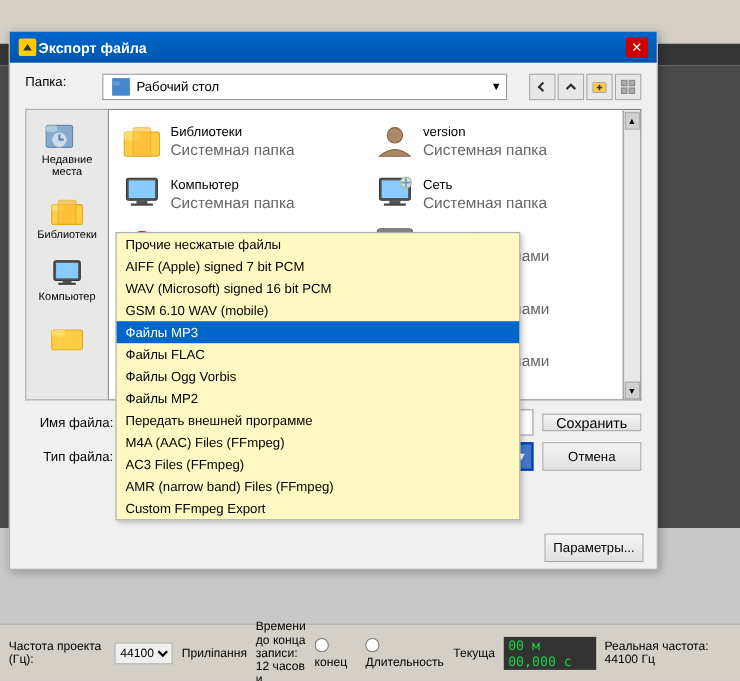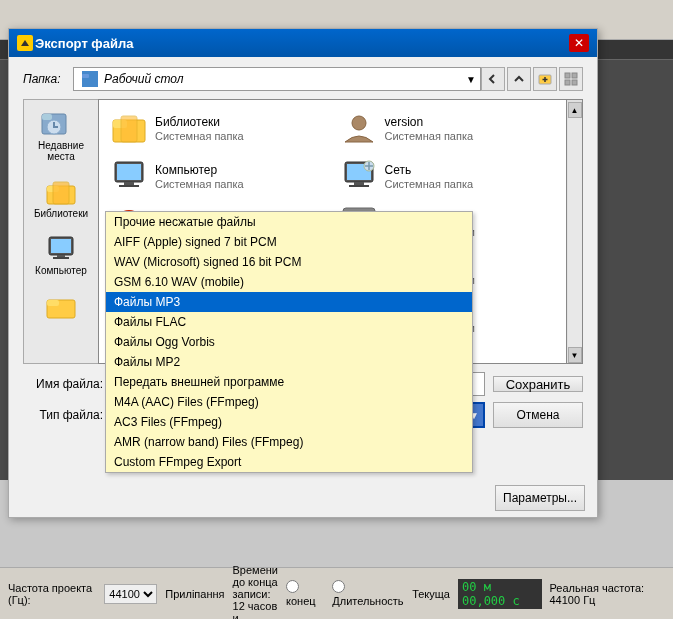--- a/index.html
+++ b/index.html
@@ -128,23 +128,21 @@
       cursor: pointer;
       display: flex;
       align-items: center;
       justify-content: center;
       border-radius: 2px;
     }
 
     
     .folder-row {
       display: flex;
-      align-items: center;
-      gap: 0;
-      font-style: italic;
+      gap: 20px;
     }
     .folder-label {
       font-size: 12px;
       color: #000;
       min-width: 50px;
     }
     .folder-dropdown {
       flex: 1;
       height: 24px;
       border: 1px solid #999;
@@ -199,21 +197,21 @@
       align-items: center;
       justify-content: center;
     }
     .file-item-info {}
     .file-item-name {
       font-size: 12px;
       font-weight: 500;
       color: #000;
     }
     .file-item-type {
-      font-size: 11px;
+      font-size: 14px;
       color: #666;
       margin-top: 1px;
     }
 
     
     .form-row {
       display: flex;
       align-items: center;
       gap: 8px;
     }

